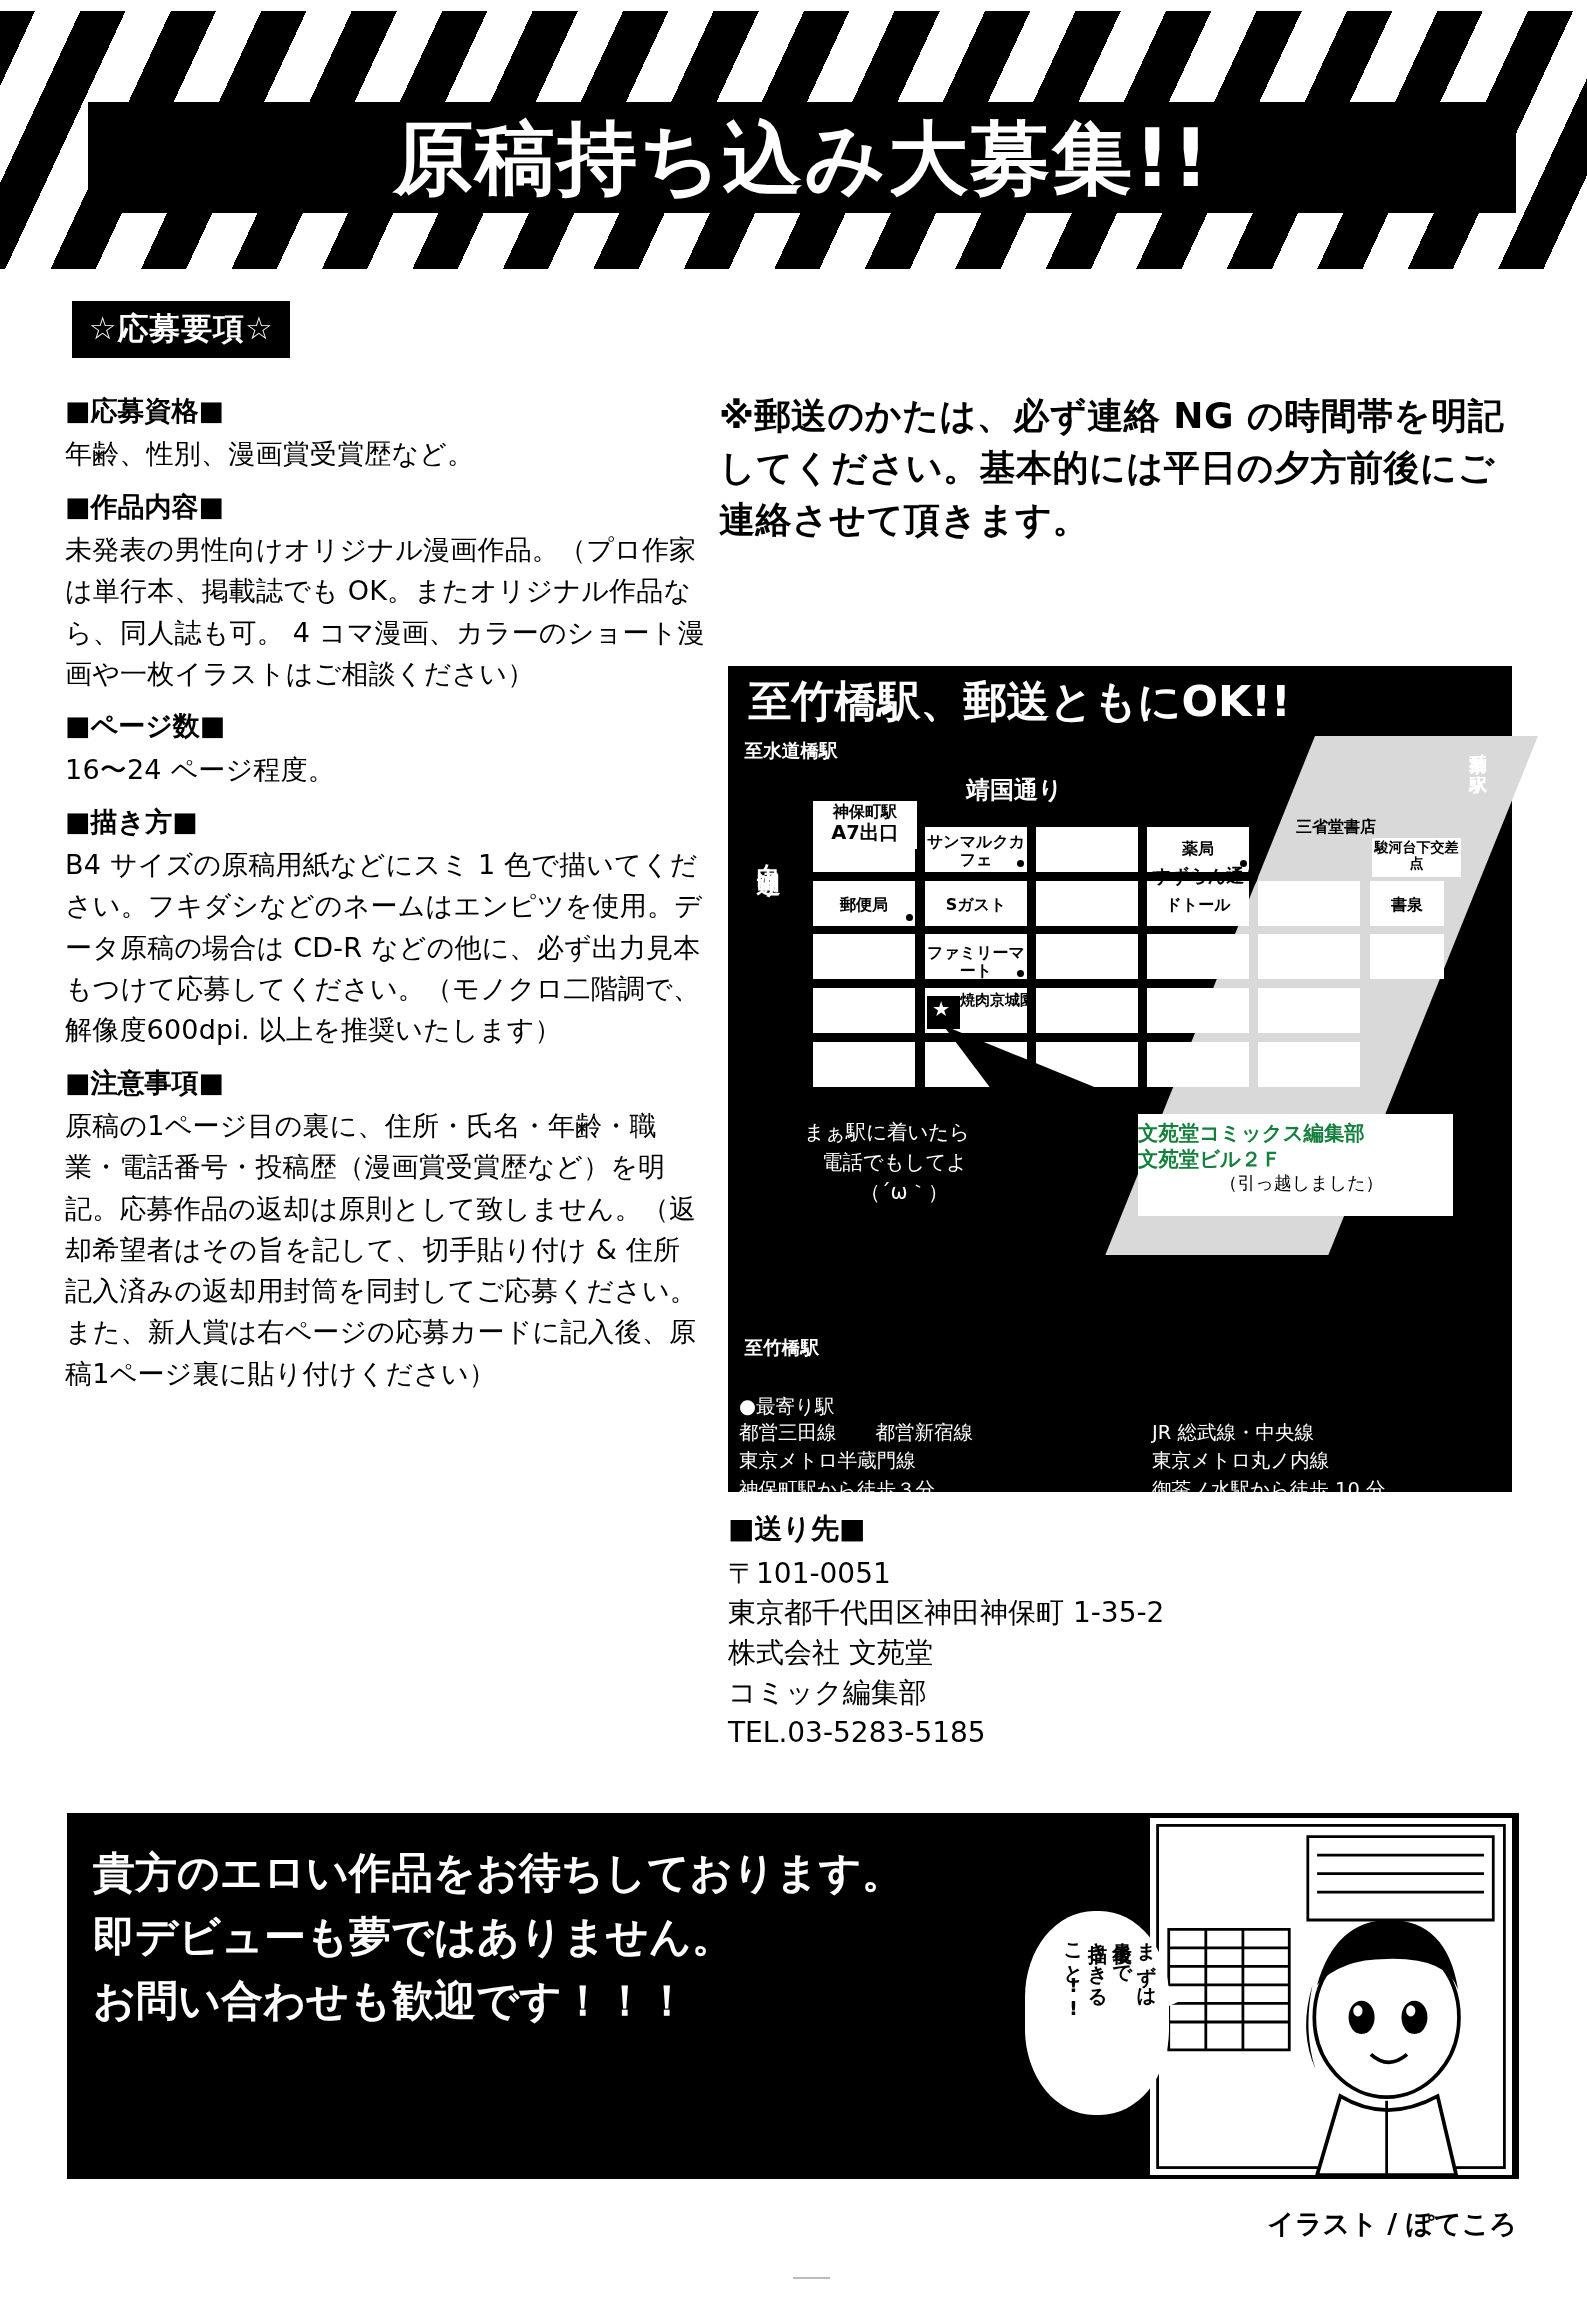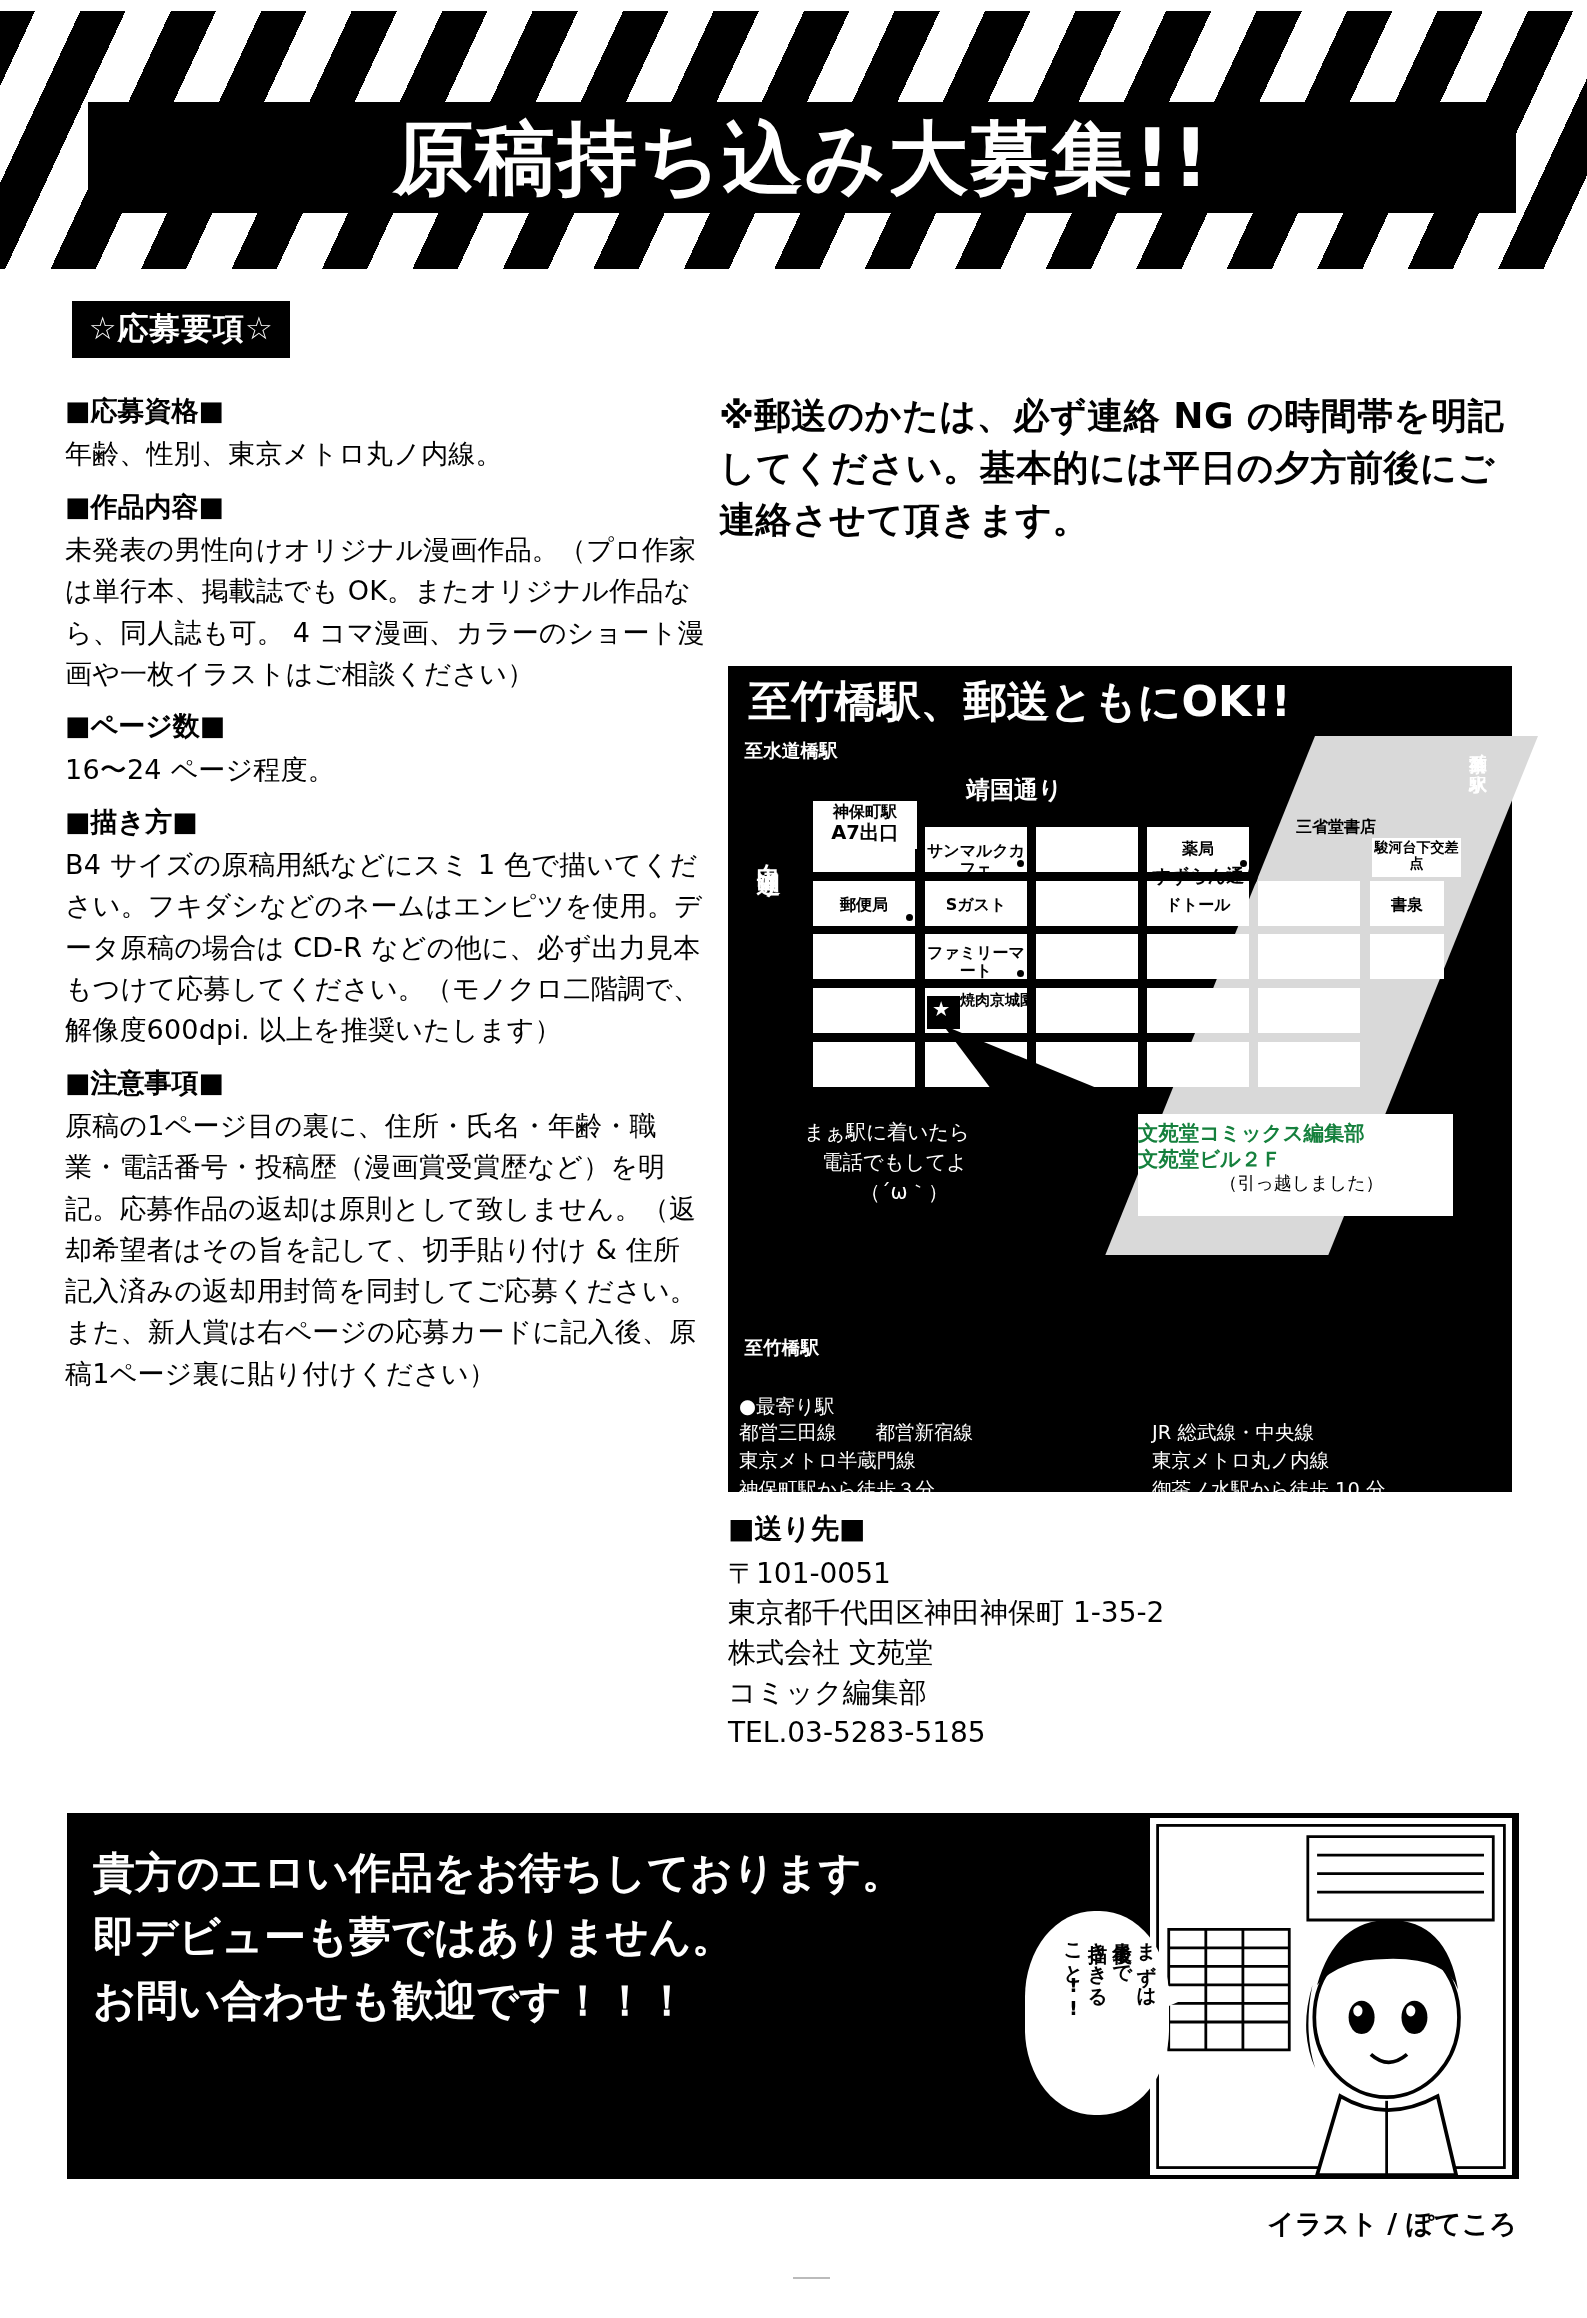--- a/index.html
+++ b/index.html
@@ -76,21 +76,21 @@
     <div class="stripes"></div>
     <div class="band-white-top"></div>
   </div>
   <div class="banner-box"></div>
   <div class="banner-title">原稿持ち込み大募集!!</div>
 
   <div class="sect-head">☆応募要項☆</div>
 
   <div class="leftcol">
     <div class="hd">■応募資格■</div>
-    <div class="bodytxt">年齢、性別、東京メトロ丸ノ内線。</div>
+    <div class="bodytxt">年齢、性別、漫画賞受賞歴など。</div>
 
     <div class="hd">■作品内容■</div>
     <div class="bodytxt">未発表の男性向けオリジナル漫画作品。（プロ作家は単行本、掲載誌でも OK。またオリジナル作品なら、同人誌も可。 4 コマ漫画、カラーのショート漫画や一枚イラストはご相談ください）</div>
 
     <div class="hd">■ページ数■</div>
     <div class="bodytxt">16〜24 ページ程度。</div>
 
     <div class="hd">■描き方■</div>
     <div class="bodytxt">B4 サイズの原稿用紙などにスミ 1 色で描いてください。フキダシなどのネームはエンピツを使用。データ原稿の場合は CD-R などの他に、必ず出力見本もつけて応募してください。（モノクロ二階調で、解像度600dpi. 以上を推奨いたします）</div>
 
@@ -146,21 +146,21 @@
       <div class="blk" style="left:74px;top:306px;width:102px;height:45px;"></div>
       <div class="blk" style="left:186px;top:306px;width:102px;height:45px;"></div>
       <div class="blk" style="left:297px;top:306px;width:102px;height:45px;"></div>
       <div class="blk" style="left:408px;top:306px;width:102px;height:45px;"></div>
       <div class="blk" style="left:519px;top:306px;width:102px;height:45px;"></div>
 
       <div class="blk" style="left:74px;top:65px;width:104px;height:48px;"></div>
       <div class="mlabel" style="left:74px;top:67px;width:104px;">神保町駅</div>
       <div class="mlabel" style="left:74px;top:86px;width:104px;font-size:19.5px;">A7出口</div>
 
-      <div class="mlabel" style="left:186px;top:97px;width:102px;margin-top:9px;">サンマルクカフェ</div>
+      <div class="mlabel" style="left:186px;top:97px;width:102px;">サンマルクカフェ</div>
       <div class="dot" style="left:278px;top:124px;"></div>
 
       <div class="mlabel" style="left:408px;top:104px;width:102px;">薬局</div>
       <div class="dot" style="left:501px;top:124px;"></div>
 
       <div class="mlabel" style="left:557px;top:82px;width:148px;text-align:left;">三省堂書店</div>
 
       <div class="blk" style="left:633px;top:102px;width:89px;height:39px;"></div>
       <div class="mlabel" style="left:633px;top:104px;width:89px;font-size:14px;">駿河台下交差点</div>
 

